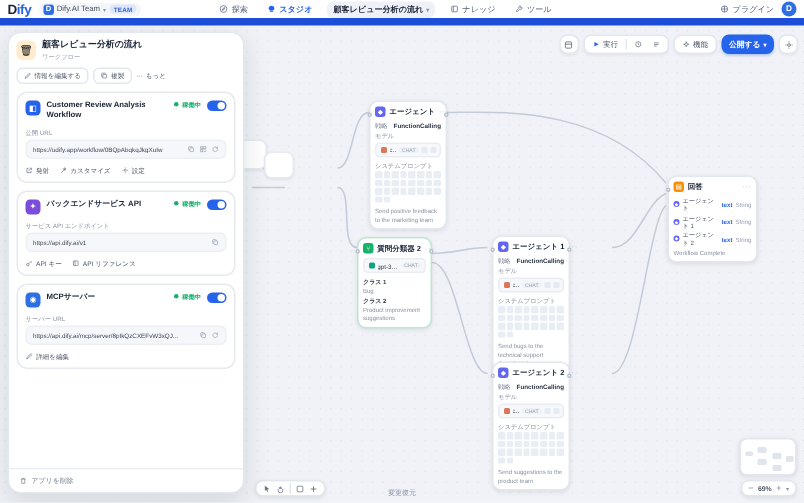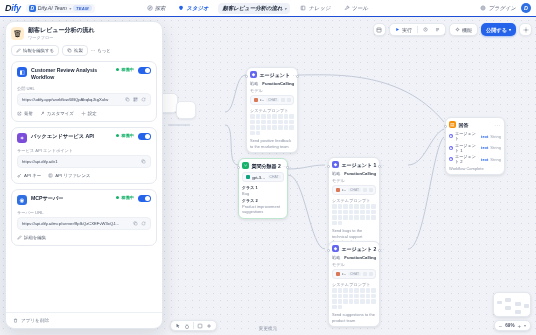--- a/index.html
+++ b/index.html
@@ -7,24 +7,23 @@
     width: 536px; height: 335px;
     font-family: "Liberation Sans", sans-serif;
     background: #f2f4f7;
     overflow: hidden;
   }
   .app { position: relative; width: 536px; height: 335px; background: #eef1f6; }
 
   
   .topbar {
     position: absolute; top: 0; left: 0; width: 536px; height: 17px;
-    background: #ffffff; border-bottom: 1px solid #1d4ed8;
+    background: #ffffff; border-bottom: 5px solid #1d4ed8;
     display: flex; align-items: center; padding: 0 5px; gap: 5px;
     z-index: 40;
-    font-style: italic;
   }
   .logo { font-size: 9px; font-weight: 700; color: #1b2436; letter-spacing: -0.3px; }
   .logo .d2 { color: #2563eb; }
   .team-chip {
     display: flex; align-items: center; gap: 2px;
     padding: 1px 3px; border-radius: 4px; background: #f4f6f9;
   }
   .team-av {
     width: 7px; height: 7px; border-radius: 2px; background: #2f6fe4;
     color: #fff; font-size: 5px; line-height: 7px; text-align: center; font-weight: 700;

